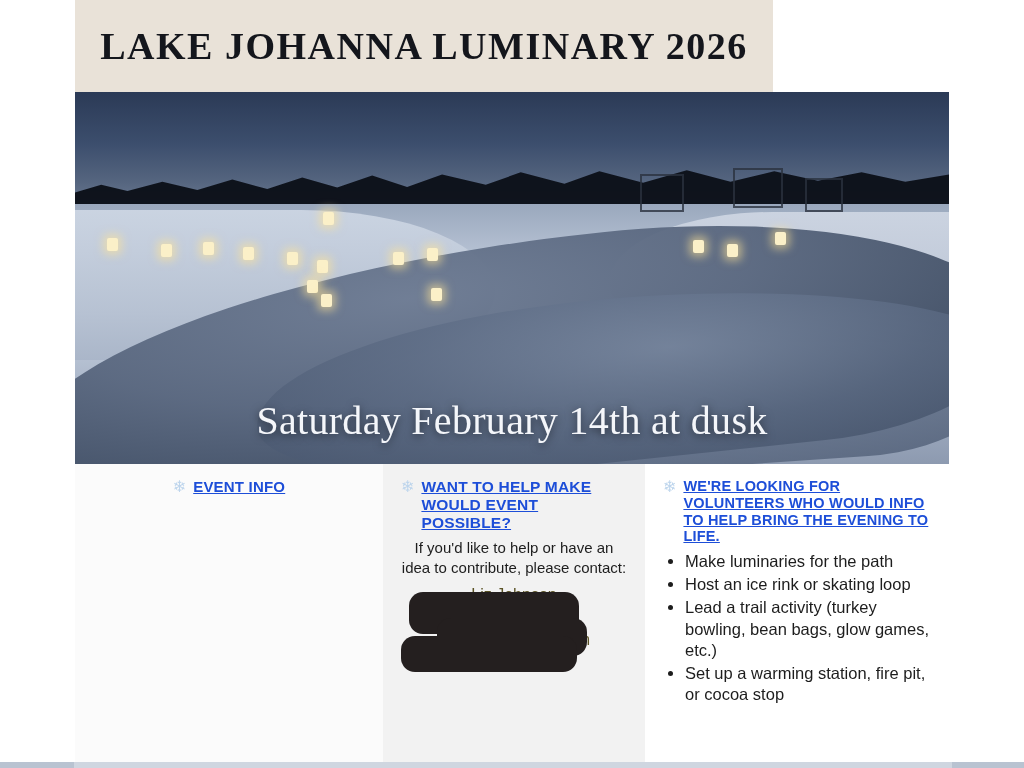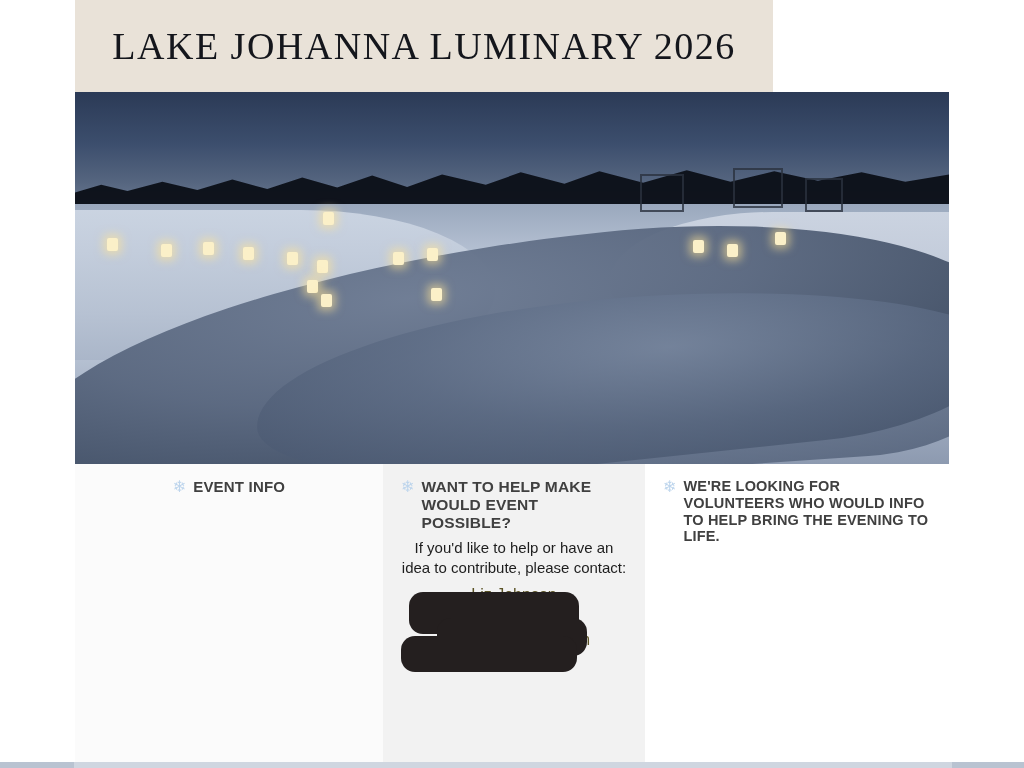--- a/index.html
+++ b/index.html
@@ -34,20 +34,21 @@
   .title-band {
     position: absolute;
     left: 0;
     top: 0;
     width: 698px;
     height: 92px;
     background: #e9e2d8;
     display: flex;
     align-items: center;
     justify-content: center;
+    font-weight: bold;
   }
   .title-band .title {
     font-family: "Liberation Serif", serif;
     font-size: 38px;
     letter-spacing: 1.5px;
     color: #14161c;
     white-space: nowrap;
   }
 
   
@@ -184,23 +185,24 @@
   }
   .snowflake {
     color: #bcd4ec;
     font-size: 16px;
     line-height: 1.15;
     flex: none;
   }
   .col-head .head-text {
     font-weight: bold;
     font-size: 15px;
-    color: #404040;
+    color: #1d4ed8;
     letter-spacing: .2px;
     line-height: 1.16;
+    text-decoration: underline;
   }
   .col-1 .col-head .head-text { white-space: nowrap; }
   .col-2 .col-head .head-text { font-size: 15.5px; }
   .col-3 .col-head .head-text { font-size: 14.5px; }
 
   .body-text {
     text-align: center;
     font-size: 19px;
     line-height: 1.33;
     color: #1d1d1d;
@@ -282,20 +284,21 @@
       <div class="lum" style="left:232px; top:188px;"></div>
       <div class="lum" style="left:246px; top:202px;"></div>
       <div class="lum" style="left:318px; top:160px;"></div>
       <div class="lum" style="left:352px; top:156px;"></div>
       <div class="lum" style="left:356px; top:196px;"></div>
       <div class="lum" style="left:248px; top:120px;"></div>
       <div class="lum" style="left:618px; top:148px;"></div>
       <div class="lum" style="left:652px; top:152px;"></div>
       <div class="lum" style="left:700px; top:140px;"></div>
 
+      <div class="date-line">Saturday February 14th at dusk</div>
     </div>
 
     <div class="cols">
 
       <div class="col col-1">
         <div class="col-head">
           <span class="snowflake">❄</span>
           <span class="head-text">EVENT INFO</span>
         </div>
       </div>
@@ -314,20 +317,26 @@
           <div class="redaction r2"></div>
           <div class="redaction r3"></div>
         </div>
       </div>
 
       <div class="col col-3">
         <div class="col-head">
           <span class="snowflake">❄</span>
           <span class="head-text">WE'RE LOOKING FOR VOLUNTEERS WHO WOULD INFO TO HELP BRING THE EVENING TO LIFE.</span>
         </div>
+        <ul class="bullets">
+          <li>Make luminaries for the path</li>
+          <li>Host an ice rink or skating loop</li>
+          <li>Lead a trail activity (turkey bowling, bean bags, glow games, etc.)</li>
+          <li>Set up a warming station, fire pit, or cocoa stop</li>
+        </ul>
       </div>
 
     </div>
   </div>
 
   <div class="footer-strip">
     <div class="seg" style="left:0px; width:74px;"></div>
     <div class="seg" style="left:952px; width:72px;"></div>
   </div>
 

